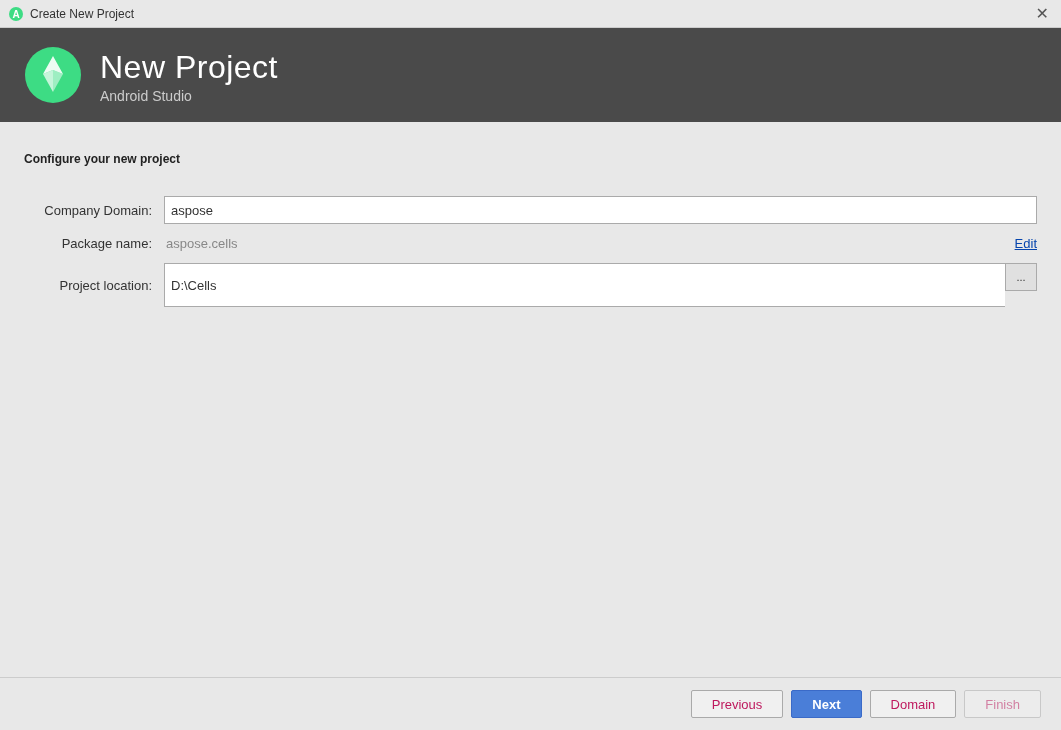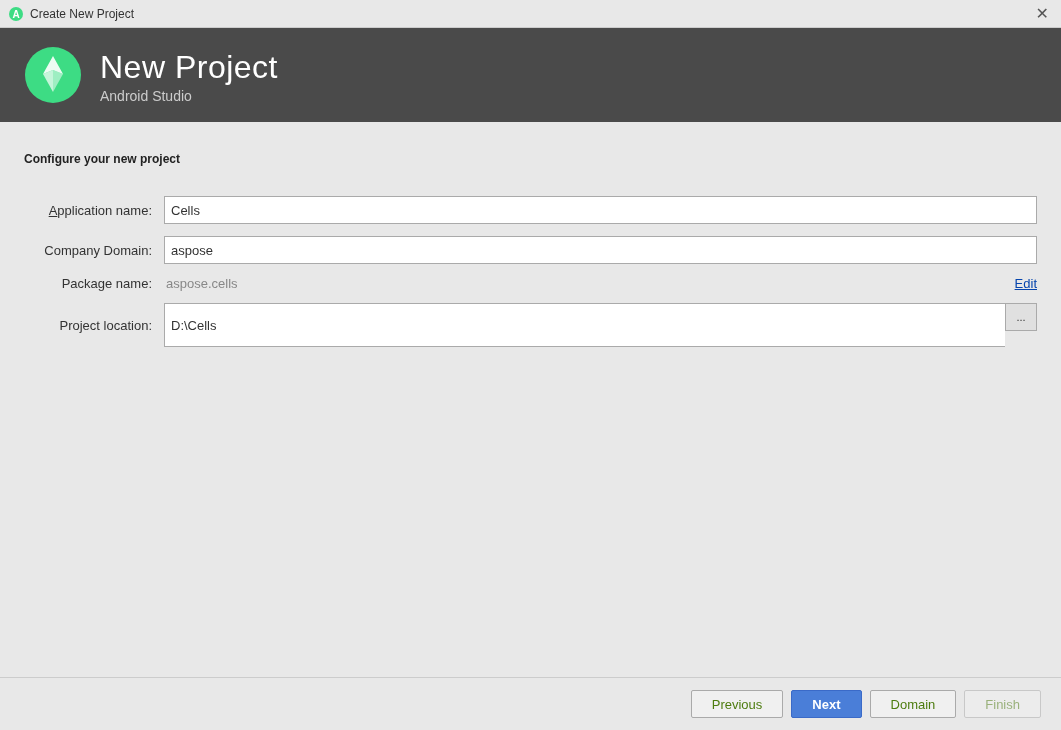--- a/index.html
+++ b/index.html
@@ -217,21 +217,21 @@
       padding: 0 20px;
       font-size: 13px;
       cursor: pointer;
       border-radius: 2px;
       outline: none;
     }
 
     .btn-default {
       background: #f0f0f0;
       border: 1px solid #aaa;
-      color: #4d7c0f;
+      color: #be185d;
     }
 
     .btn-primary {
       background: #4a7ed8;
       border: 1px solid #3a6ac8;
       color: #fff;
       font-weight: 600;
     }
 
     .btn:disabled {
@@ -264,26 +264,20 @@
     <span class="header-title">New Project</span>
     <span class="header-subtitle">Android Studio</span>
   </div>
 </div>
 
 <div class="main-content">
   <div class="section-title">Configure your new project</div>
 
   <div class="form-area">
 
-    <div class="form-row">
-      <label class="form-label">
-        <span class="form-label-underline">A</span><span>pplication name:</span>
-      </label>
-      <input class="form-input" type="text" value="Cells" style="">
-    </div>
 
     <div class="form-row">
       <label class="form-label">Company Domain:</label>
       <input class="form-input" type="text" value="aspose" style="">
     </div>
 
     <div class="package-name-row form-row">
       <label class="form-label">Package name:</label>
       <span class="package-value">aspose.cells</span>
       <span class="edit-link">Edit</span>

